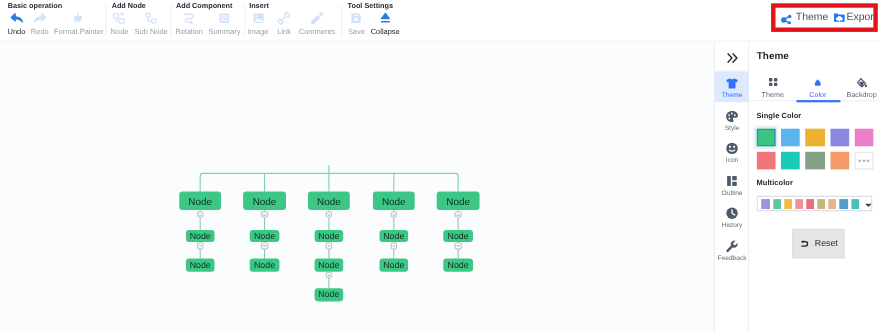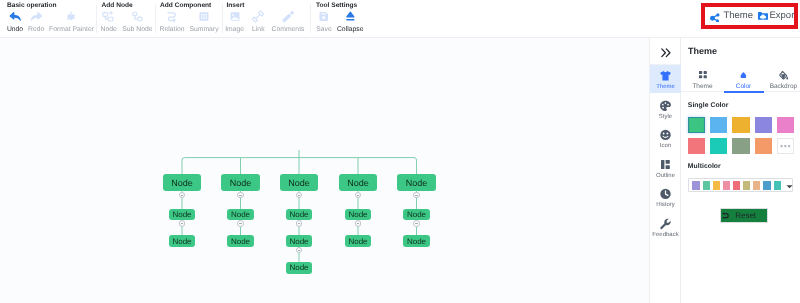--- a/index.html
+++ b/index.html
@@ -49,22 +49,22 @@
   .tab .tlb { font-size:6.5px; color:#646a73; margin-top:2px; line-height:7px; white-space:nowrap;}
   .tab.sel .tlb { color:#3370ff; }
   .tab-underline { position:absolute; left:44.5px; top:52.5px; width:37px; height:1.5px; background:#3370ff;}
   .sec-h { position:absolute; left:6.8px; font-size:6.8px; font-weight:bold; color:#1f2329; line-height:8px; letter-spacing:0.05px;}
   .sw { position:absolute; width:17.3px; height:16.5px; }
   .sw.sel { box-shadow:inset 0 0 0 1.1px rgba(40,110,175,0.62), 0 0 3px 1.2px #c8defb; }
   .sw.more { background:#fff; border:1px solid #e4e6ea; display:flex; align-items:center; justify-content:center;}
   .mc-box { position:absolute; left:7px; top:140px; width:105px; height:14.5px; border:1px solid #dcdee1; border-radius:1px;}
   .mc-sw { position:absolute; top:2.3px; width:7.2px; height:8.9px;}
   .mc-arrow { position:absolute; left:97.2px; top:4.8px; display:flex; align-items:center;}
-  .reset { position:absolute; left:39px; top:170px; width:48px; height:15px; border:1px solid #dcdee1; border-radius:1px; background:#15803d;
-           display:flex; align-items:center; justify-content:flex-start; cursor:pointer; }
+  .reset { position:absolute; left:39px; top:170px; width:48px; height:27px; border:1px solid #dcdee1; border-radius:1px; background:#e5e5e5;
+           display:flex; align-items:center; justify-content:center; cursor:pointer; }
   .reset .rtx { font-size:8px; color:#1f2329; margin-left:5.5px;}
 </style>
 </head>
 <body>
 
 <div class="app">
  <div class="toolbar">
   <div class="divider" style="left:96px"></div>
   <div class="divider" style="left:155px"></div>
   <div class="divider" style="left:221.5px"></div>

